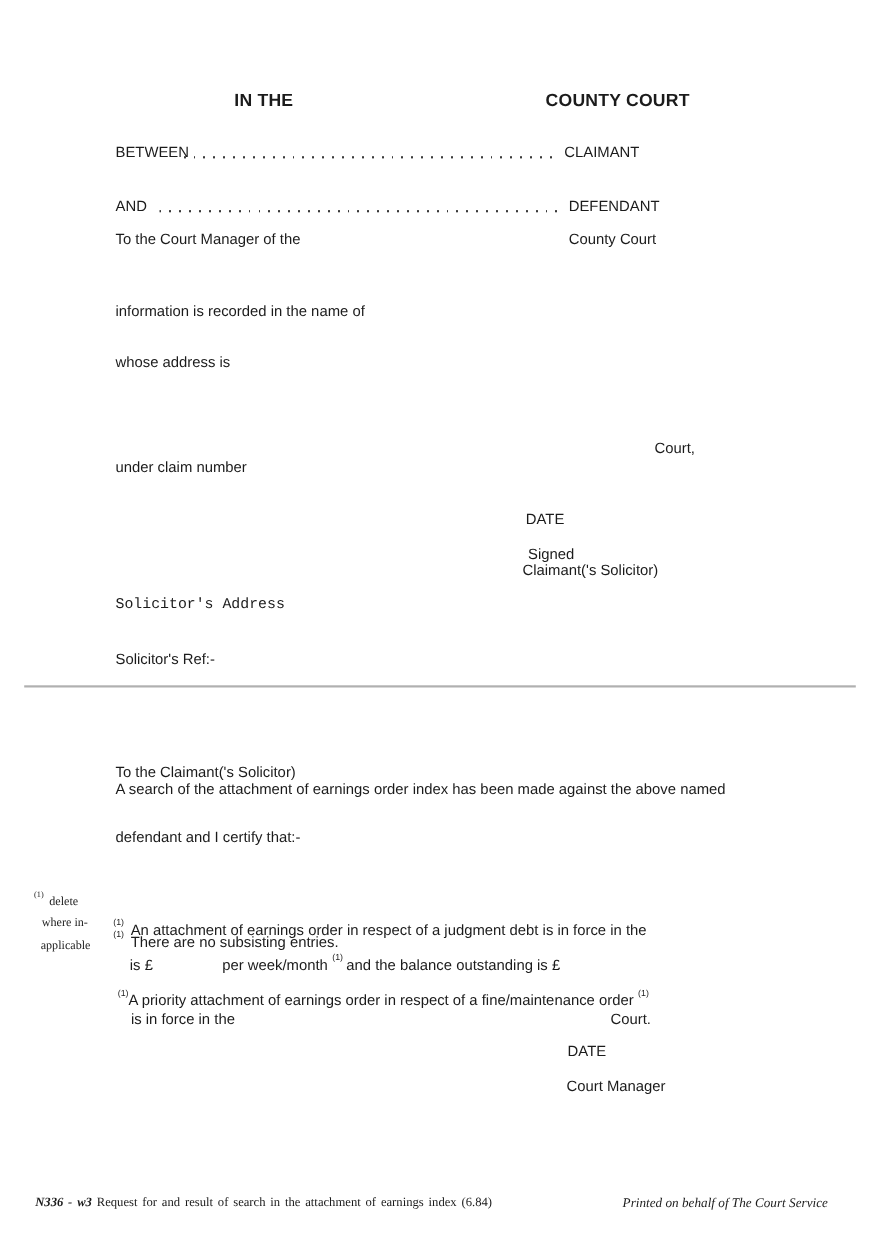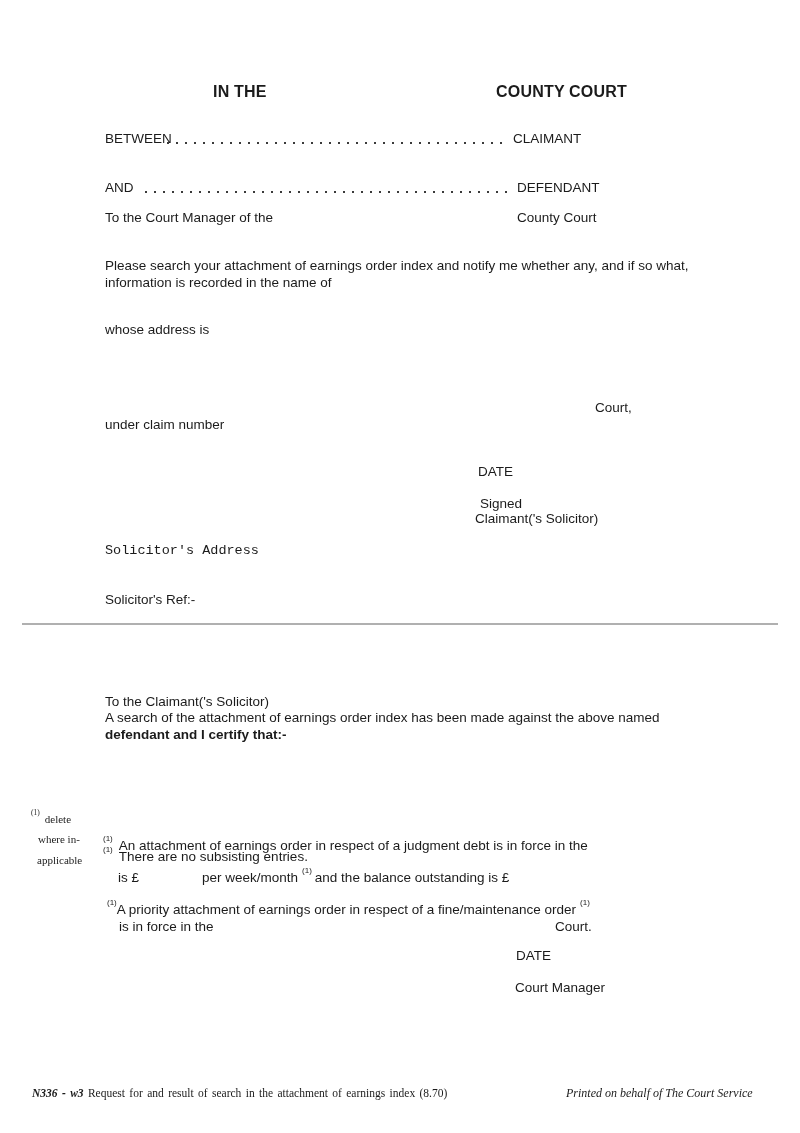--- a/index.html
+++ b/index.html
@@ -78,21 +78,21 @@
   #against       { left: 105px; top: 400px; }
   #court-comma   { left: 595px; top: 400px; }
   #under-claim   { left: 105px; top: 417px; }
   #date-1        { left: 478px; top: 464px; }
   #signed        { left: 480px; top: 496px; }
   #claimant-sol  { left: 475px; top: 511px; }
   #sol-address   { left: 105px; top: 543px; font-family: Liberation Mono, monospace; }
   #sol-ref       { left: 105px; top: 592px; }
   #to-claimant   { left: 105px; top: 694px; }
   #certify-1     { left: 105px; top: 710px; }
-  #certify-2     { left: 105px; top: 727px; font-weight: bold; }
+  #certify-2     { left: 105px; top: 753px; }
   #margin-1      { left: 31px;  top: 812px; }
   #margin-2      { left: 38px;  top: 833px; }
   #margin-3      { left: 37px;  top: 854px; }
   #item-1        { left: 103px; top: 825px; margin-top: 24px; }
   #item2-1       { left: 103px; top: 838px; }
   #item2-2       { left: 443px; top: 854px; }
   #item2-3a      { left: 118px; top: 870px; }
   #item2-3b      { left: 202px; top: 870px; }
   #item3-1       { left: 103px; top: 902px; }
   #item3-2a      { left: 119px; top: 919px; }
@@ -114,21 +114,20 @@
   <div class="dots" id="between-dots"></div>
   <div class="t" id="claimant">CLAIMANT</div>
 
   <div class="t" id="and">AND</div>
   <div class="dots" id="and-dots"></div>
   <div class="t" id="defendant">DEFENDANT</div>
 
   <div class="t" id="to-court-mgr">To the Court Manager of the</div>
   <div class="t" id="county-court2">County Court</div>
 
-  <div class="t" id="search-1">Please search your attachment of earnings order index and notify me whether any, and if so what,</div>
   <div class="t" id="search-2">information is recorded in the name of</div>
 
   <div class="t" id="whose-addr">whose address is</div>
 
   <div class="t" id="court-comma">Court,</div>
   <div class="t" id="under-claim">under claim number</div>
 
   <div class="t" id="date-1">DATE</div>
   <div class="t" id="signed">Signed</div>
   <div class="t" id="claimant-sol">Claimant('s Solicitor)</div>
@@ -152,16 +151,16 @@
   <div class="t" id="item2-3a">is £</div>
   <div class="t mid" id="item2-3b"><span>per week/month</span><sup class="fn">(1)</sup><span>and the balance outstanding is £</span></div>
 
   <div class="t item trail" id="item3-1"><sup class="fn">(1)</sup><span>A priority attachment of earnings order in respect of a fine/maintenance order</span><sup class="fn">(1)</sup></div>
   <div class="t" id="item3-2a">is in force in the</div>
   <div class="t" id="item3-2b">Court.</div>
 
   <div class="t" id="date-2">DATE</div>
   <div class="t" id="court-manager">Court Manager</div>
 
-  <div class="t footer-left" id="footer-l"><b>N336 - w3</b><span> </span><span>Request for and result of search in the attachment of earnings index (8.70)</span></div>
+  <div class="t footer-left" id="footer-l"><b>N336 - w3</b><span> </span><span>Request for and result of search in the attachment of earnings index (6.84)</span></div>
   <div class="t footer-right" id="footer-r">Printed on behalf of The Court Service</div>
 
 </div>
 
 </body></html>

